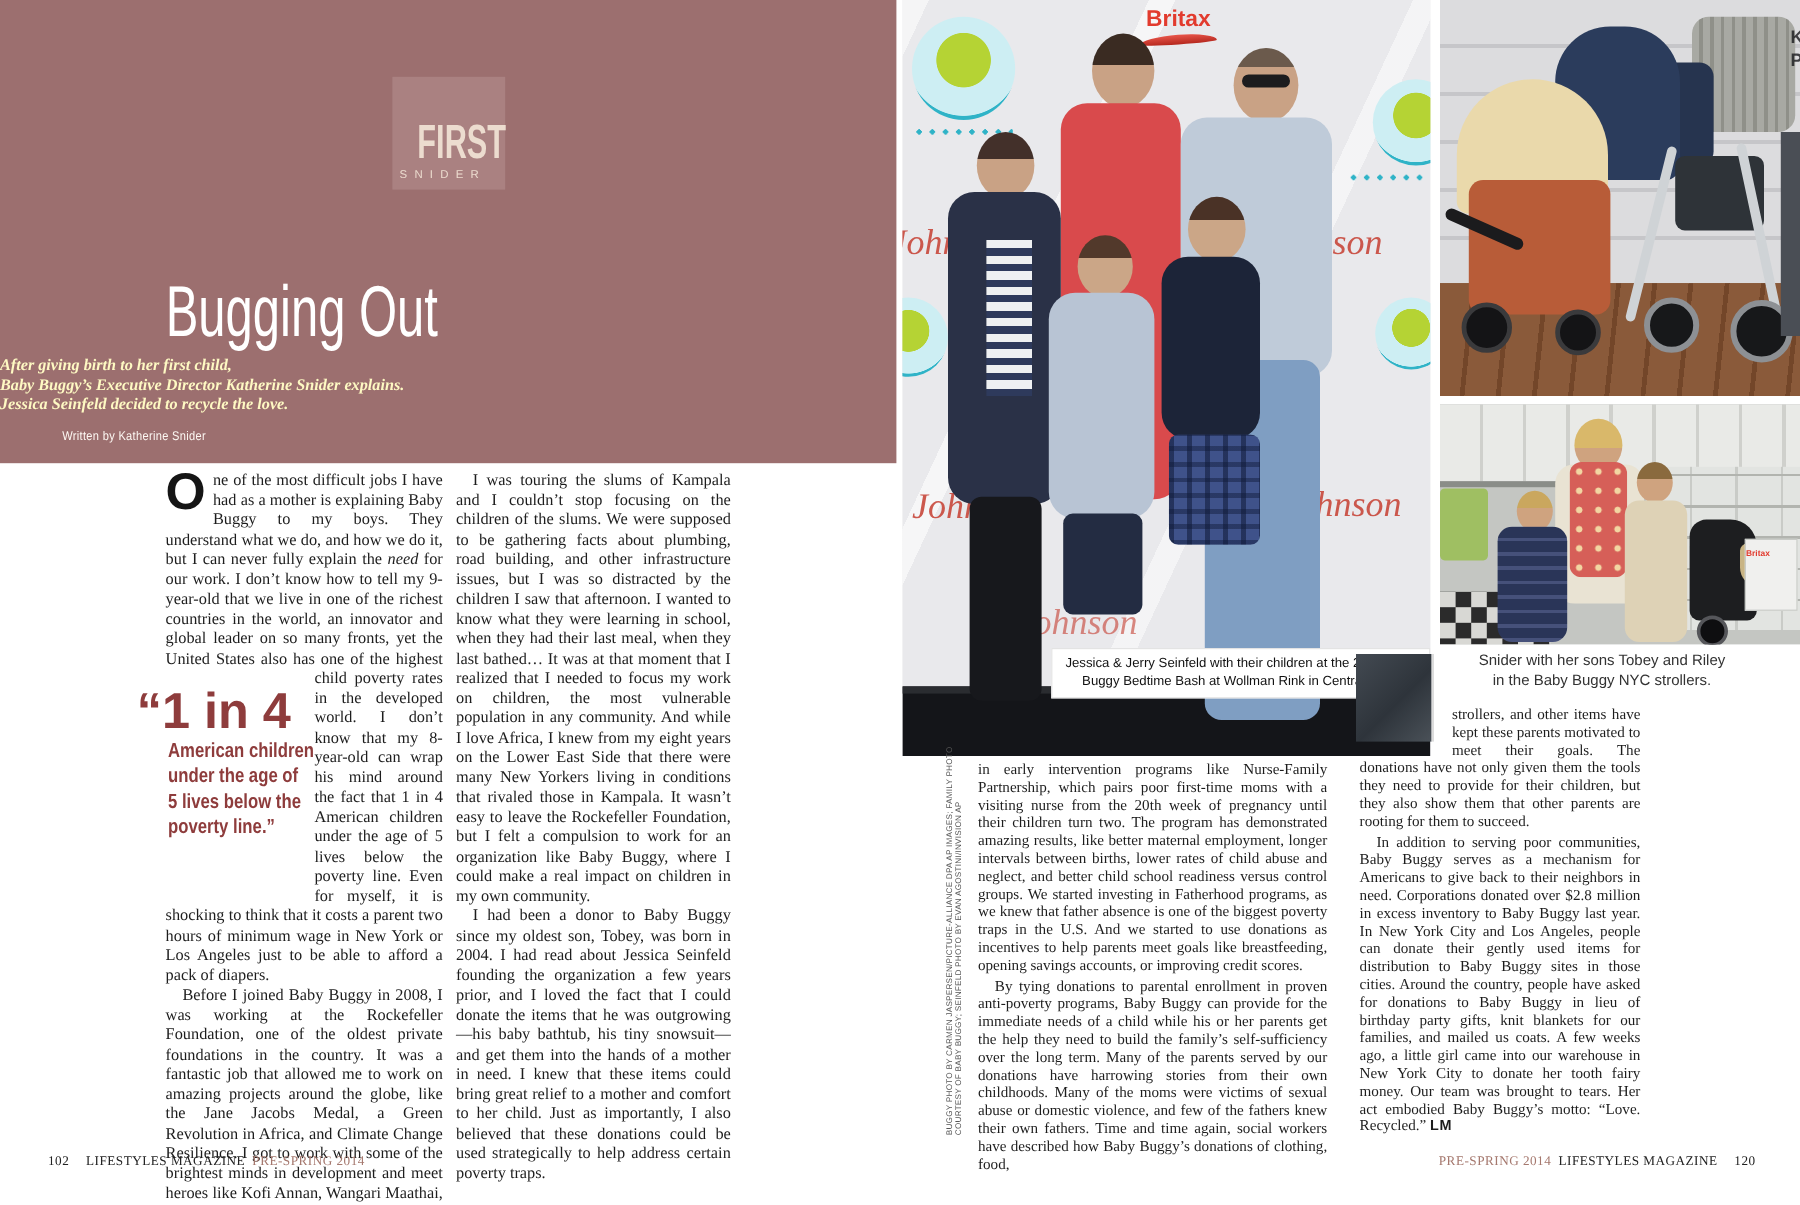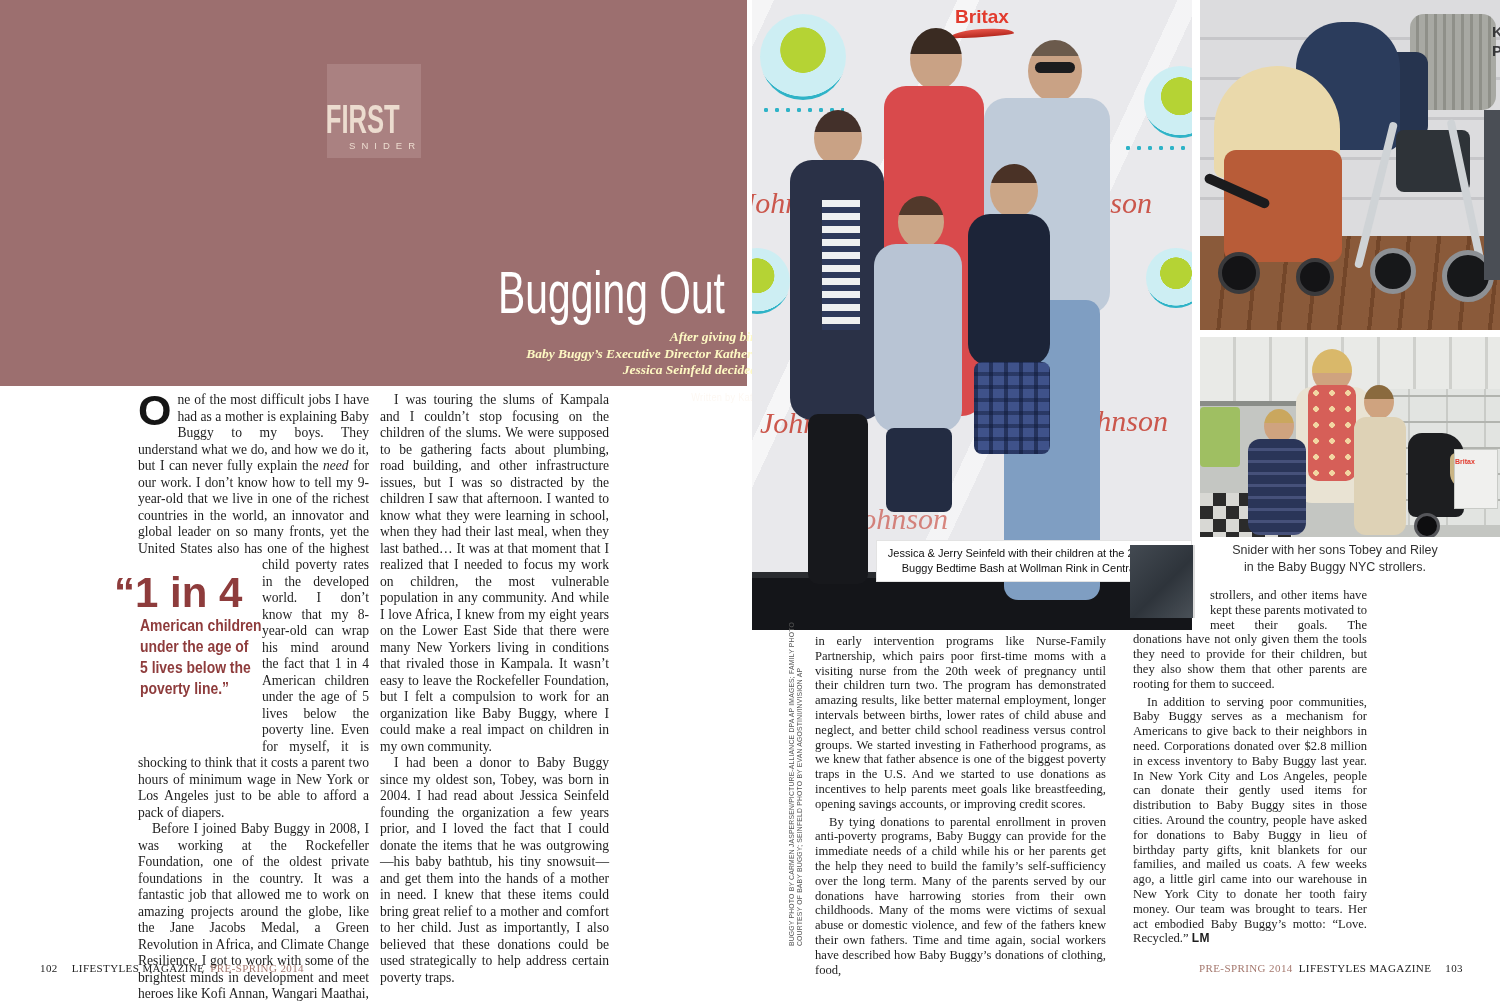--- a/index.html
+++ b/index.html
@@ -2,27 +2,27 @@
 <html><head>
 <meta charset="utf-8">
 <style>
   html,body{margin:0;padding:0;background:#ffffff;}
   .spread{position:relative;width:1500px;height:1004px;background:#ffffff;overflow:hidden;
           font-family:"Liberation Serif",serif;}
 
   
   .hero{position:absolute;left:0;top:0;width:747px;height:386px;background:#9c6f6f;}
   .kicker-box{position:absolute;left:327px;top:64px;width:94px;height:94px;background:#aa8181;
-              display:flex;flex-direction:column;align-items:flex-end;justify-content:flex-end;
+              display:flex;flex-direction:column;align-items:flex-start;justify-content:flex-end;
               padding-bottom:7px;box-sizing:border-box;}
   .kicker-first{font-family:"Liberation Sans",sans-serif;font-weight:700;font-size:40px;line-height:36px;
                 color:#ecdccf;white-space:nowrap;transform:scaleX(0.64);transform-origin:center;}
   .kicker-person{font-family:"Liberation Sans",sans-serif;font-size:9.5px;letter-spacing:6px;
                  color:#ecdccf;margin-top:3px;padding-left:6px;}
-  .hero-text{position:absolute;left:0;top:232px;width:863px;text-align:right;margin-top:33px;}
+  .hero-text{position:absolute;left:0;top:232px;width:863px;text-align:left;}
   .hero-title{font-family:"Liberation Sans",sans-serif;font-weight:400;font-size:60px;line-height:56px;
               color:#ffffff;white-space:nowrap;transform:scaleX(0.68);transform-origin:center;}
   .hero-deck{margin-top:8px;font-style:italic;font-weight:700;font-size:13.5px;line-height:16.5px;color:#fef9c3;}
   .hero-byline{margin-top:12px;font-family:"Liberation Sans",sans-serif;font-size:10.5px;
                letter-spacing:0.3px;color:#fdf8f3;white-space:nowrap;transform:scaleX(0.88);transform-origin:center;}
 
   
   .col{position:absolute;color:#1d1d1d;}
   .col p{margin:0;text-align:justify;}
   .pg-left{font-size:13.6px;line-height:16.5px;}
@@ -237,16 +237,16 @@
 
   <div class="credit">
     <div>BUGGY PHOTO BY CARMEN JASPERSEN/PICTURE-ALLIANCE DPA AP IMAGES; FAMILY PHOTO</div>
     <div>COURTESY OF BABY BUGGY; SEINFELD PHOTO BY EVAN AGOSTINI/INVISION AP</div>
   </div>
 
   <div class="footer footer-left">
     <span>102</span><span class="gap"></span><span>LIFESTYLES MAGAZINE</span><span class="gap-sm"></span><span class="accent">PRE-SPRING 2014</span>
   </div>
   <div class="footer footer-right">
-    <span class="accent">PRE-SPRING 2014</span><span class="gap-sm"></span><span>LIFESTYLES MAGAZINE</span><span class="gap"></span><span>103</span>
+    <span class="accent">PRE-SPRING 2014</span><span class="gap-sm"></span><span>LIFESTYLES MAGAZINE</span><span class="gap"></span><span>120</span>
   </div>
 
 </div>
 
 </body></html>

